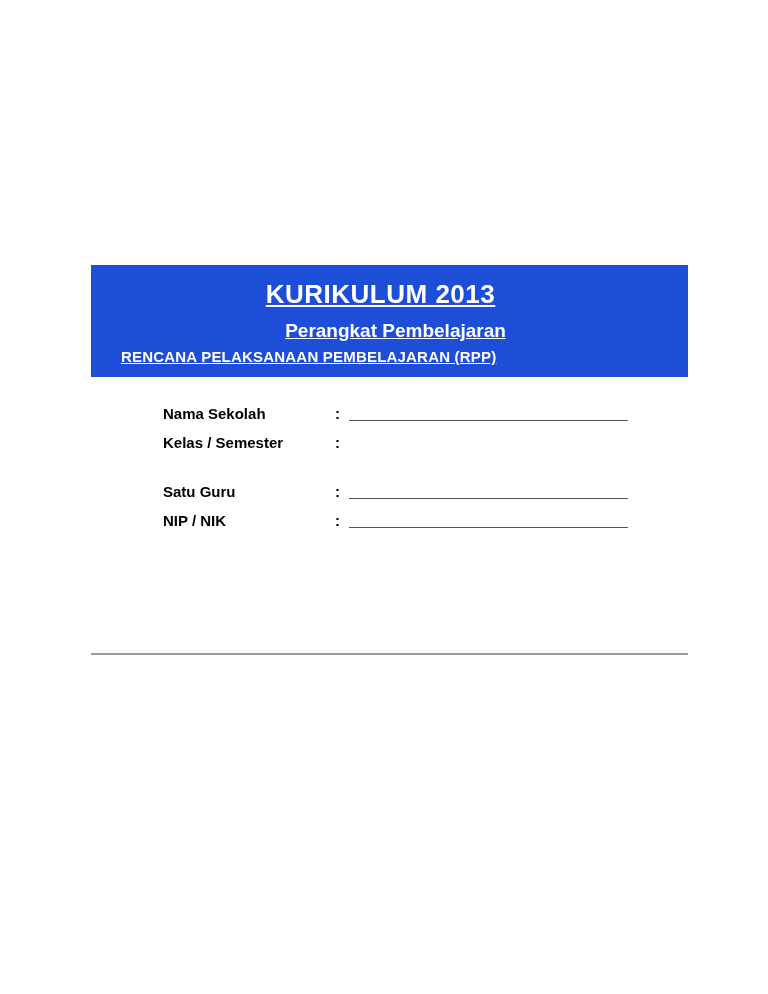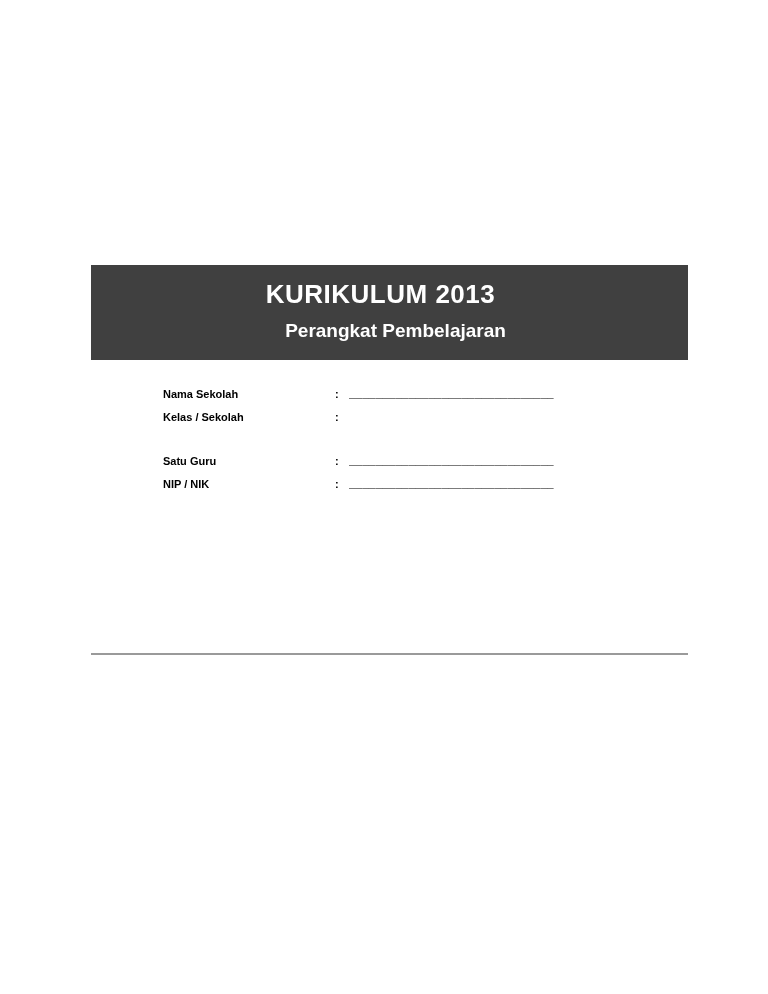--- a/index.html
+++ b/index.html
@@ -25,23 +25,24 @@
   }
 
   .cover-block {
     position: absolute;
     left: 91px;
     top: 265px;
     width: 597px;
   }
 
   .header-band {
-    background: #404040;
+    background: #1d4ed8;
     color: #ffffff;
     padding: 14px 18px 12px 0;
+    text-decoration: underline;
   }
 
   .header-title {
     text-align: center;
     font-size: 26px;
     font-weight: bold;
     letter-spacing: 0.5px;
     margin: 0 0 10px 0;
     padding: 0 20px;
   }
@@ -70,21 +71,21 @@
   }
 
   .fields {
     margin-top: 28px;
     padding-left: 72px;
   }
 
   .field-row {
     display: flex;
     align-items: baseline;
-    font-size: 11px;
+    font-size: 15px;
     font-weight: bold;
     margin-bottom: 10px;
   }
 
   .field-label {
     width: 172px;
     flex: 0 0 172px;
   }
 
   .field-colon {
@@ -114,33 +115,34 @@
 </head>
 <body>
 
 <div class="page">
 
   <div class="cover-block">
 
     <div class="header-band">
       <div class="header-title">KURIKULUM 2013</div>
       <div class="header-sub1">Perangkat Pembelajaran</div>
+      <div class="header-sub2">RENCANA PELAKSANAAN PEMBELAJARAN  (RPP)</div>
     </div>
 
 
     <div class="fields">
 
       <div class="field-row">
         <span class="field-label">Nama Sekolah</span>
         <span class="field-colon">:</span>
         <span class="field-value">_______________________________</span>
       </div>
 
       <div class="field-row">
-        <span class="field-label">Kelas / Sekolah</span>
+        <span class="field-label">Kelas / Semester</span>
         <span class="field-colon">:</span>
       </div>
 
       <div class="row-gap"></div>
 
       <div class="field-row">
         <span class="field-label">Satu Guru</span>
         <span class="field-colon">:</span>
         <span class="field-value">_______________________________</span>
       </div>

